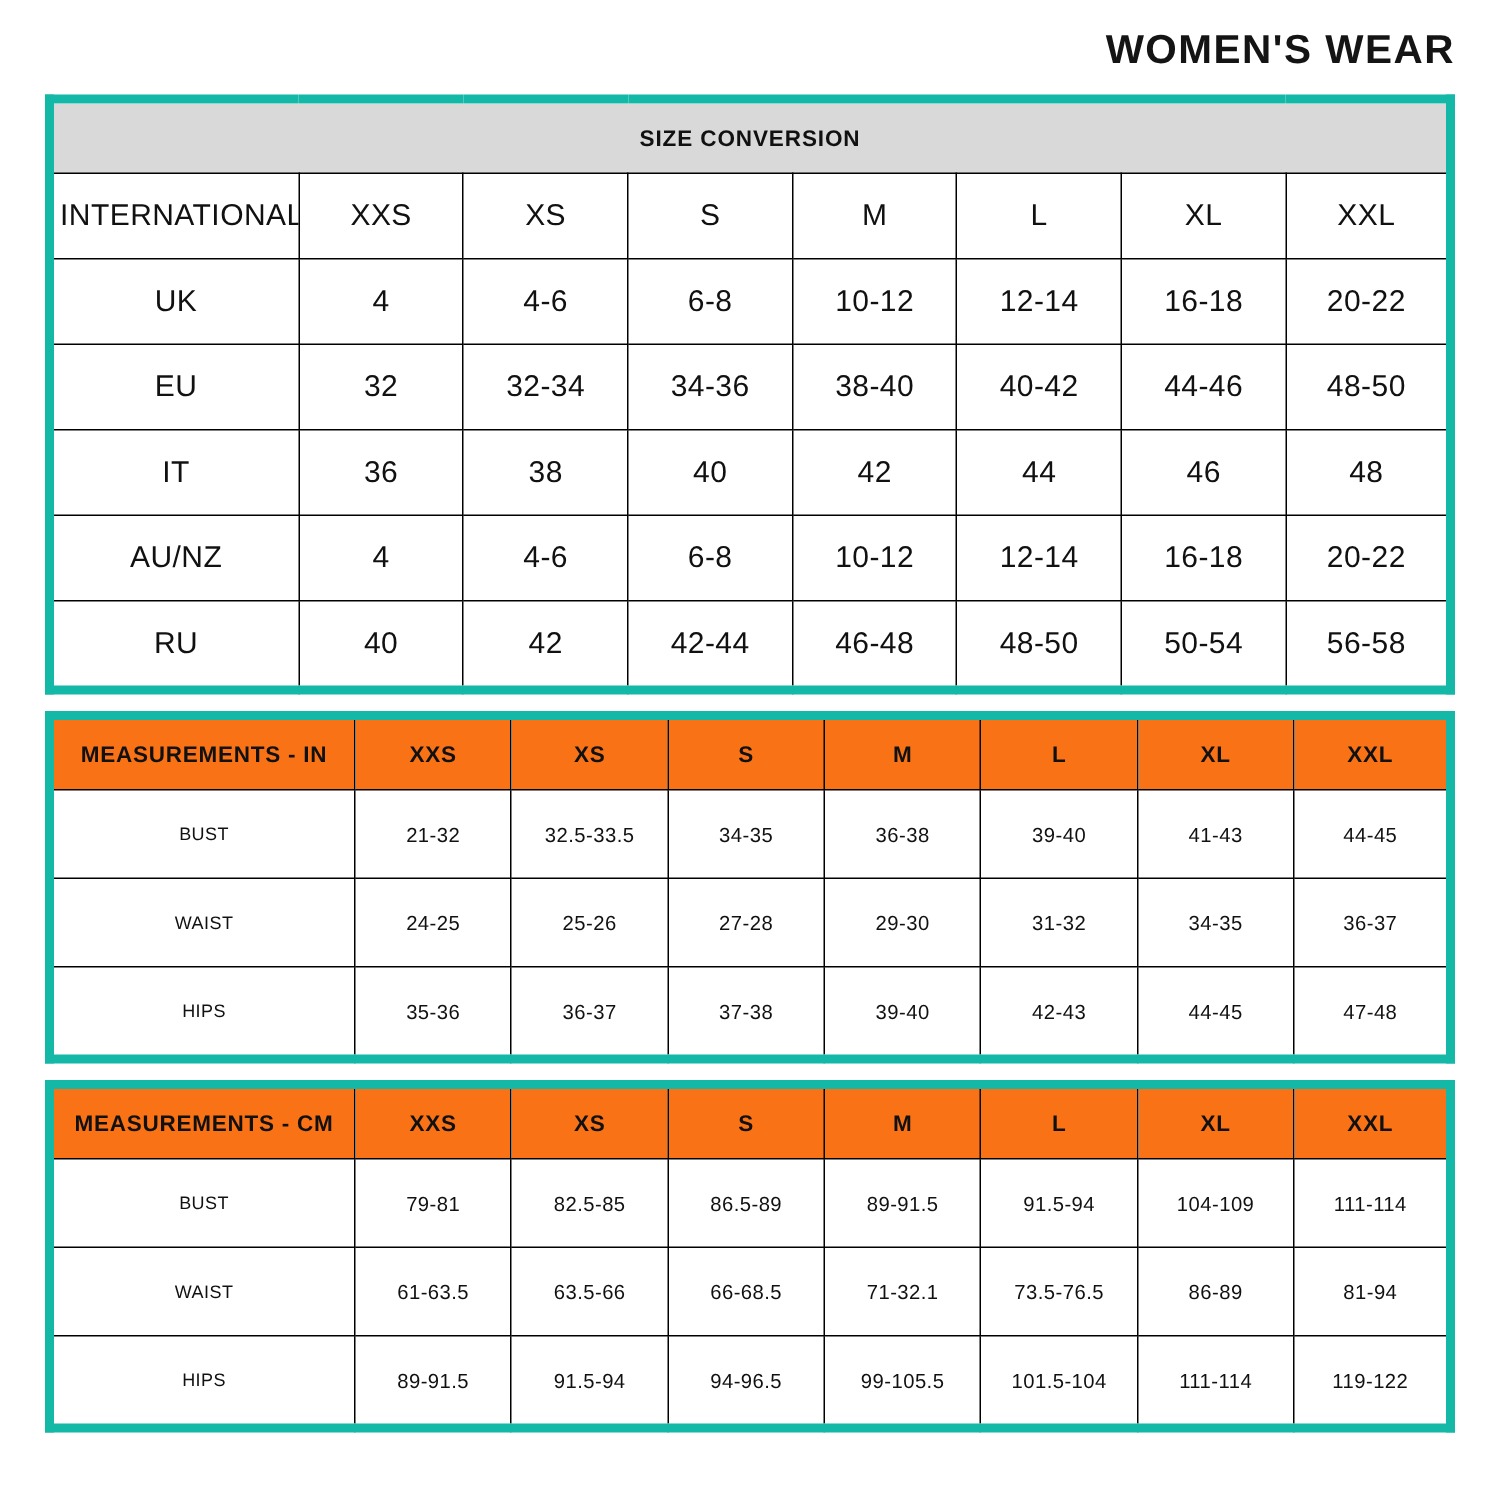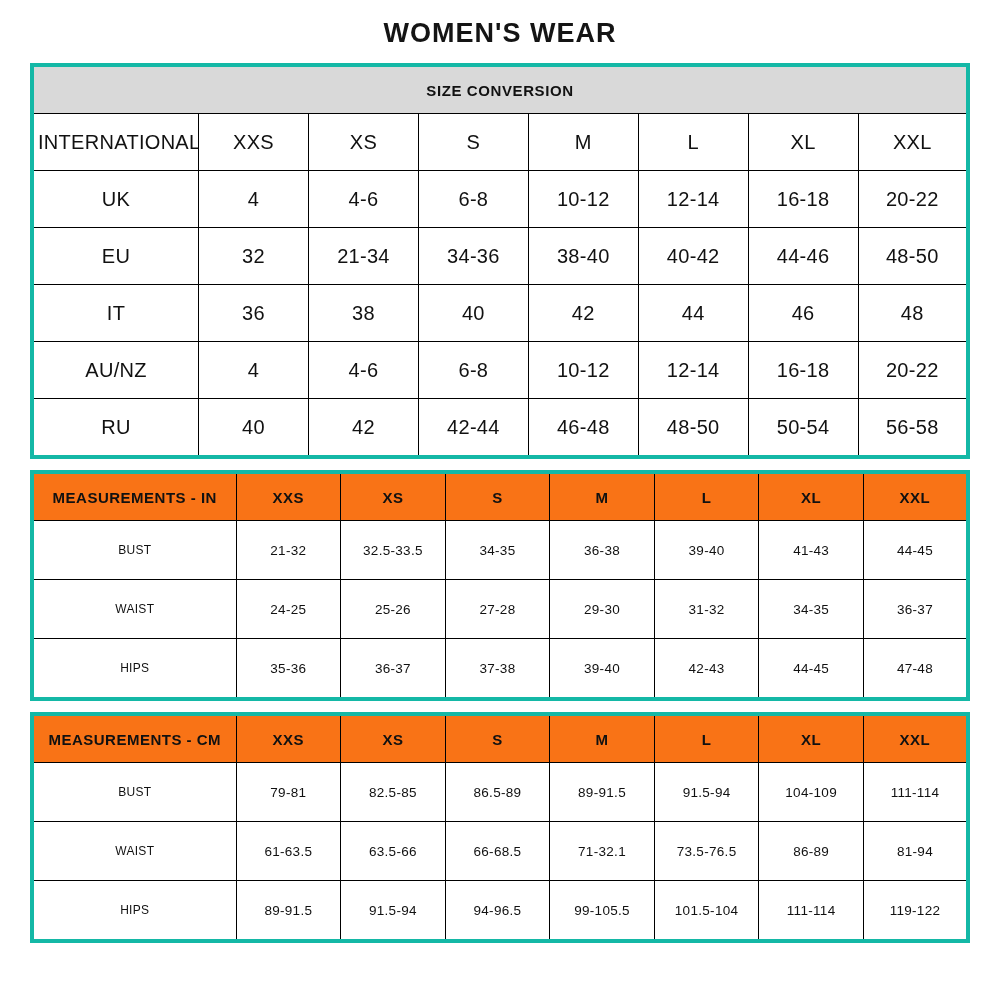--- a/index.html
+++ b/index.html
@@ -4,32 +4,32 @@
 <style>
   html, body { margin: 0; padding: 0; background: #ffffff; }
   body {
     width: 1000px; height: 1000px;
     font-family: "Liberation Sans", "DejaVu Sans", sans-serif;
     color: #111111;
     -webkit-font-smoothing: antialiased;
   }
   .page { width: 1000px; height: 1000px; box-sizing: border-box; padding: 10px 30px 10px 30px; }
   .page-title {
-    text-align: center;
+    text-align: right;
     font-size: 27px;
     font-weight: 700;
     letter-spacing: 1px;
     color: #141414;
     margin: 8px 0 14px 0;
   }
   table.tbl {
     width: 100%;
     border-collapse: collapse;
     table-layout: fixed;
-    border: 4px solid #14b8a6;
+    border: 6px solid #14b8a6;
     margin-bottom: 11px;
   }
   table.tbl td {
     border: 1.5px solid #000;
     text-align: center;
     vertical-align: middle;
     padding: 0 4px;
     letter-spacing: 0.3px;
     overflow: hidden;
     white-space: nowrap;
@@ -94,21 +94,21 @@
       <td>4-6</td>
       <td>6-8</td>
       <td>10-12</td>
       <td>12-14</td>
       <td>16-18</td>
       <td>20-22</td>
     </tr>
     <tr>
       <td class="rl">EU</td>
       <td>32</td>
-      <td>21-34</td>
+      <td>32-34</td>
       <td>34-36</td>
       <td>38-40</td>
       <td>40-42</td>
       <td>44-46</td>
       <td>48-50</td>
     </tr>
     <tr>
       <td class="rl">IT</td>
       <td>36</td>
       <td>38</td>

